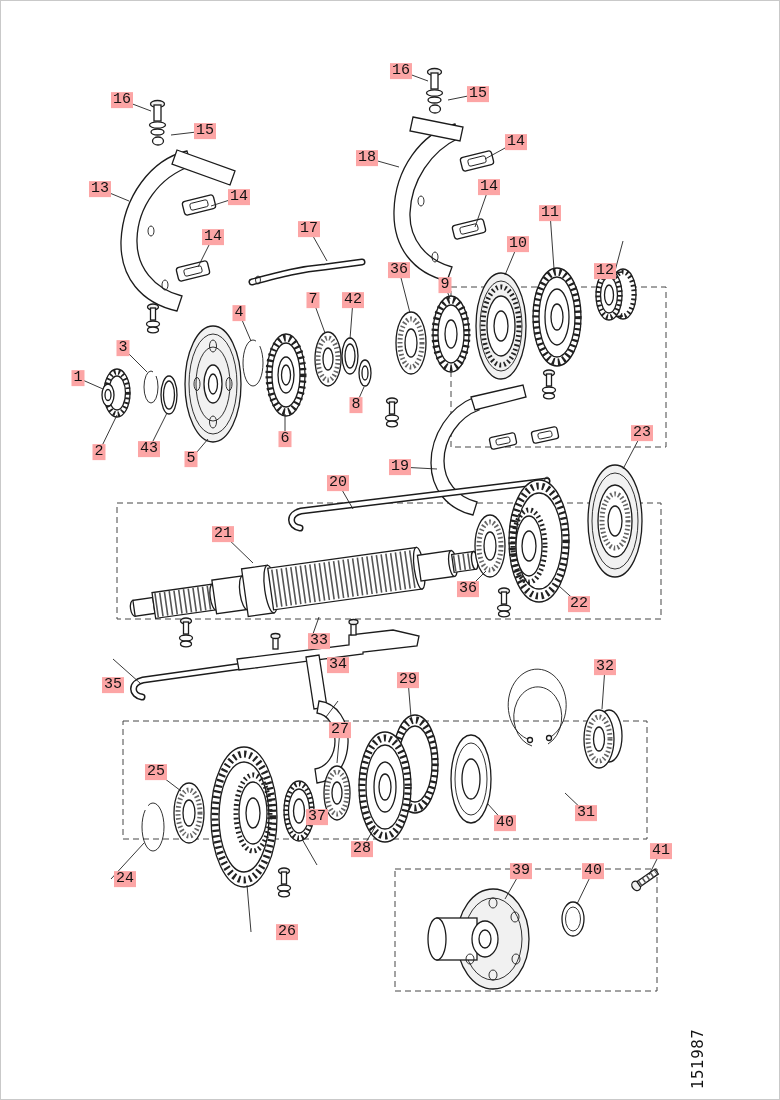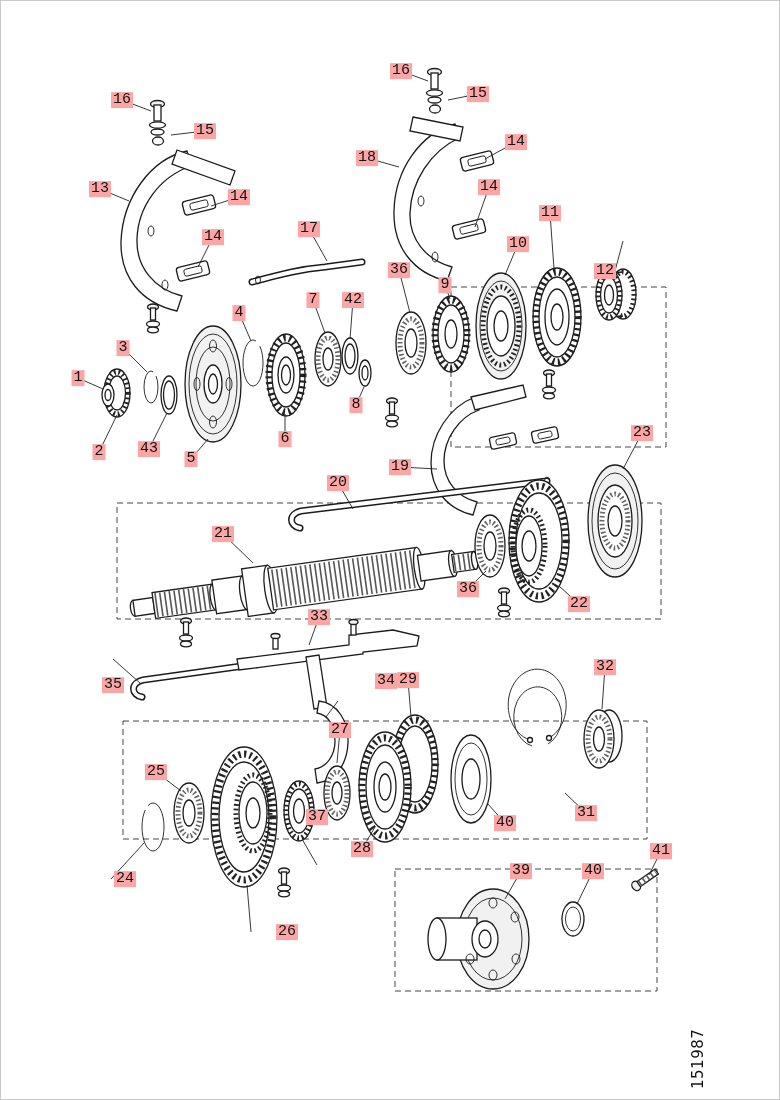--- a/index.html
+++ b/index.html
@@ -481,23 +481,23 @@
       <div class="callout" style="left: 98px; top: 451px;">2</div>
       <div class="callout" style="left: 148px; top: 448px;">43</div>
       <div class="callout" style="left: 190px; top: 458px;">5</div>
       <div class="callout" style="left: 284px; top: 438px;">6</div>
       <div class="callout" style="left: 399px; top: 466px;">19</div>
       <div class="callout" style="left: 641px; top: 432px;">23</div>
       <div class="callout" style="left: 337px; top: 482px;">20</div>
       <div class="callout" style="left: 222px; top: 533px;">21</div>
       <div class="callout" style="left: 467px; top: 588px;">36</div>
       <div class="callout" style="left: 578px; top: 603px;">22</div>
-      <div class="callout" style="left: 318px; top: 616px;">33</div>
+      <div class="callout" style="left: 318px; top: 640px;">33</div>
       <div class="callout" style="left: 112px; top: 658px; margin-top: 26px;">35</div>
-      <div class="callout" style="left: 337px; top: 680px; margin-left: 48px;">34</div>
+      <div class="callout" style="left: 337px; top: 664px;">34</div>
       <div class="callout" style="left: 407px; top: 679px;">29</div>
       <div class="callout" style="left: 604px; top: 666px; text-align: right;">32</div>
       <div class="callout" style="left: 339px; top: 729px;">27</div>
       <div class="callout" style="left: 155px; top: 771px;">25</div>
       <div class="callout" style="left: 585px; top: 812px;">31</div>
       <div class="callout" style="left: 504px; top: 822px;">40</div>
       <div class="callout" style="left: 124px; top: 878px;">24</div>
       <div class="callout" style="left: 316px; top: 816px;">37</div>
       <div class="callout" style="left: 361px; top: 848px;">28</div>
       <div class="callout" style="left: 250px; top: 931px; margin-left: 36px;">26</div>

